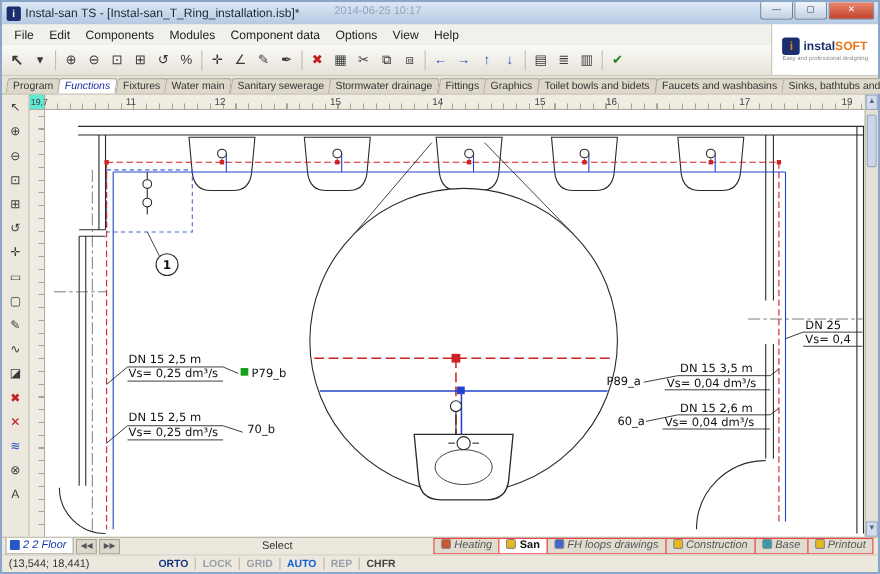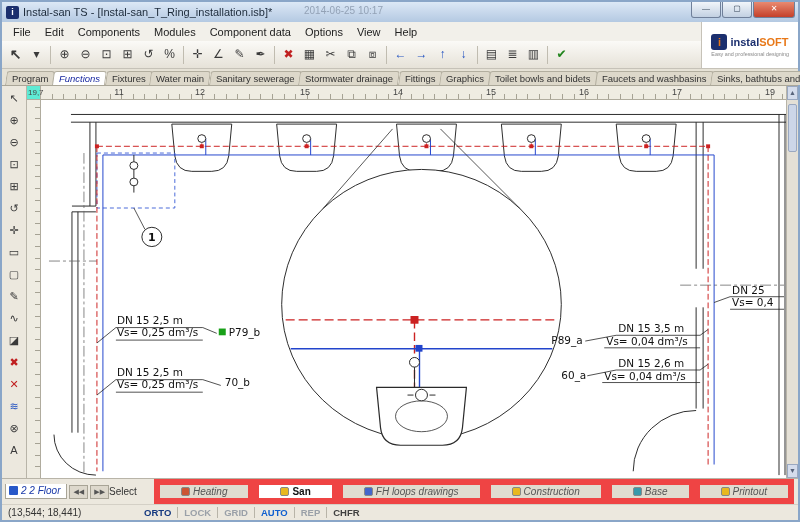--- a/index.html
+++ b/index.html
@@ -73,24 +73,24 @@
   .vthumb{position:absolute;top:4px;left:1px;right:1px;height:46px;background:#ccd6e8;
     border:1px solid #9aa8c0;border-radius:2px;}
   
   .rowA{flex:0 0 15px;background:#ece8de;border-top:1px solid #b8b4a8;display:flex;
     align-items:center;font-size:10px;color:#333;}
   .sheet-tab{display:flex;align-items:center;background:#fff;border:1px solid #a8a496;
     border-top:none;padding:0 6px 1px 3px;height:13px;margin-left:3px;font-style:italic;color:#1838a8;}
   .sheet-ico{width:9px;height:9px;background:#2858c8;margin-right:3px;border-radius:1px;}
   .navbtn{height:12px;line-height:11px;font-size:7px;padding:0 3px;border:1px solid #a8a496;
     background:#ddd8cc;margin-left:2px;color:#555;cursor:default;}
-  .status-mode{flex:1;text-align:left;}
+  .status-mode{flex:1;text-align:center;}
   .mode-tabs{display:flex;align-items:center;margin-right:4px;}
-  .mtab{display:flex;align-items:center;border:6px solid #ef4444;background:#e0dcd0;
-    padding:0 21px;height:13px;margin-left:-1px;font-style:italic;color:#555;white-space:nowrap;cursor:default;}
+  .mtab{display:flex;align-items:flex-start;border:1px solid #ef4444;background:#e0dcd0;
+    padding:0 6px;height:13px;margin-left:-1px;font-style:italic;color:#555;white-space:nowrap;cursor:default;}
   .mtab.active{background:#fff;color:#111;font-style:normal;font-weight:bold;}
   .dot{width:7px;height:7px;border-radius:2px;margin-right:3px;border:1px solid #888;}
   .rowB{flex:0 0 15px;background:#ece8de;border-top:1px solid #d4d0c6;display:flex;
     align-items:center;font-size:10px;color:#333;}
   .coords{flex:0 0 130px;padding-left:6px;}
   .sel-text{flex:1;padding-left:80px;}
   .toggles{display:flex;align-items:center;margin-right:6px;font-weight:bold;font-size:9.5px;}
   .tgl{padding:0 6px;border-right:1px solid #b8b4a8;cursor:default;}
   .tgl:last-child{border-right:none;}
   
@@ -205,21 +205,21 @@
     </div>
 
     <div class="canvas-wrap">
       <div class="ruler-corner">19,7</div>
       <div class="ruler-top">
         <span class="rnum" style="left:71px">11</span>
         <span class="rnum" style="left:152px">12</span>
         <span class="rnum" style="left:257px">15</span>
         <span class="rnum" style="left:350px">14</span>
         <span class="rnum" style="left:443px">15</span>
-        <span class="rnum" style="left:536px">16</span>
+        <span class="rnum" style="left:508px">16</span>
         <span class="rnum" style="left:629px">17</span>
         <span class="rnum" style="left:722px">19</span>
       </div>
       <div class="ruler-left"></div>
 
       <svg class="drawing" viewBox="0 0 746 392" preserveAspectRatio="none">
 
         <g stroke="#2a2a2a" stroke-width="1" fill="none">
           <line x1="30" y1="15" x2="746" y2="15"></line>
           <line x1="30" y1="23" x2="746" y2="23"></line>

